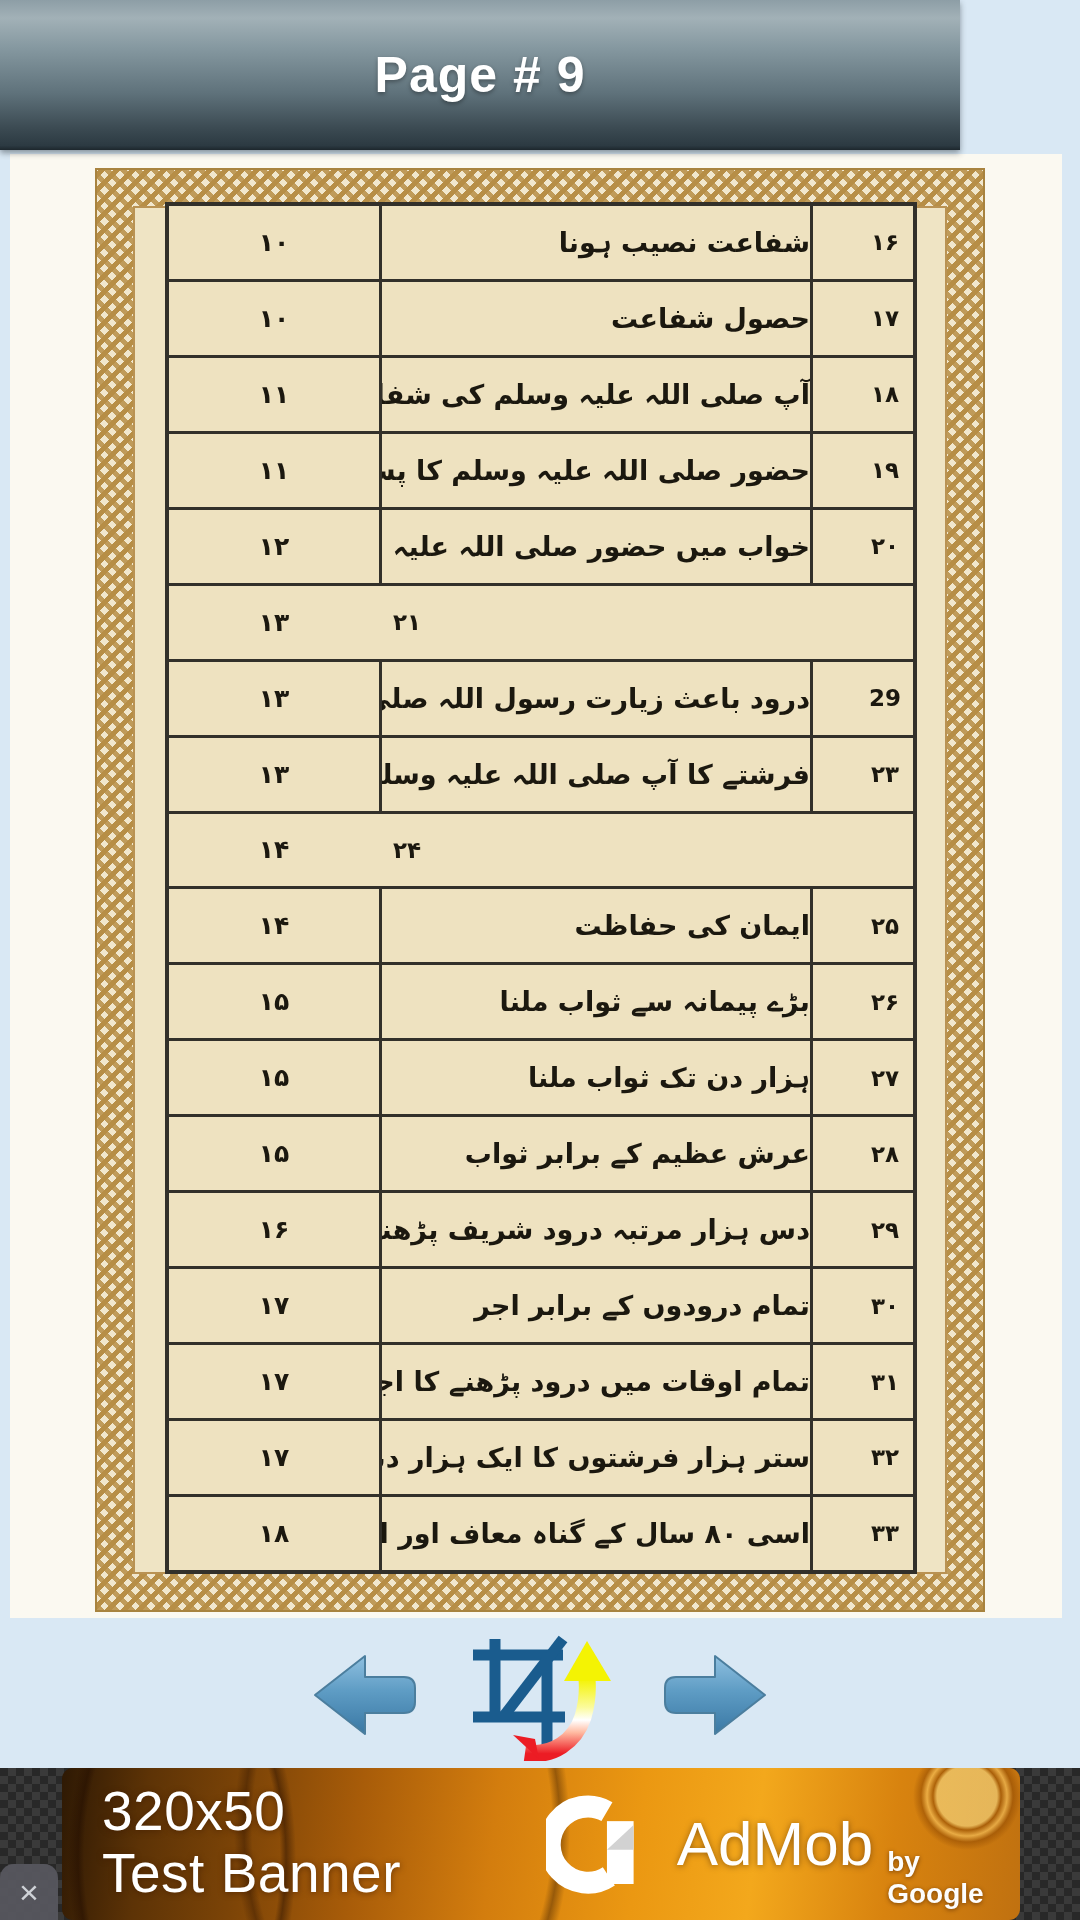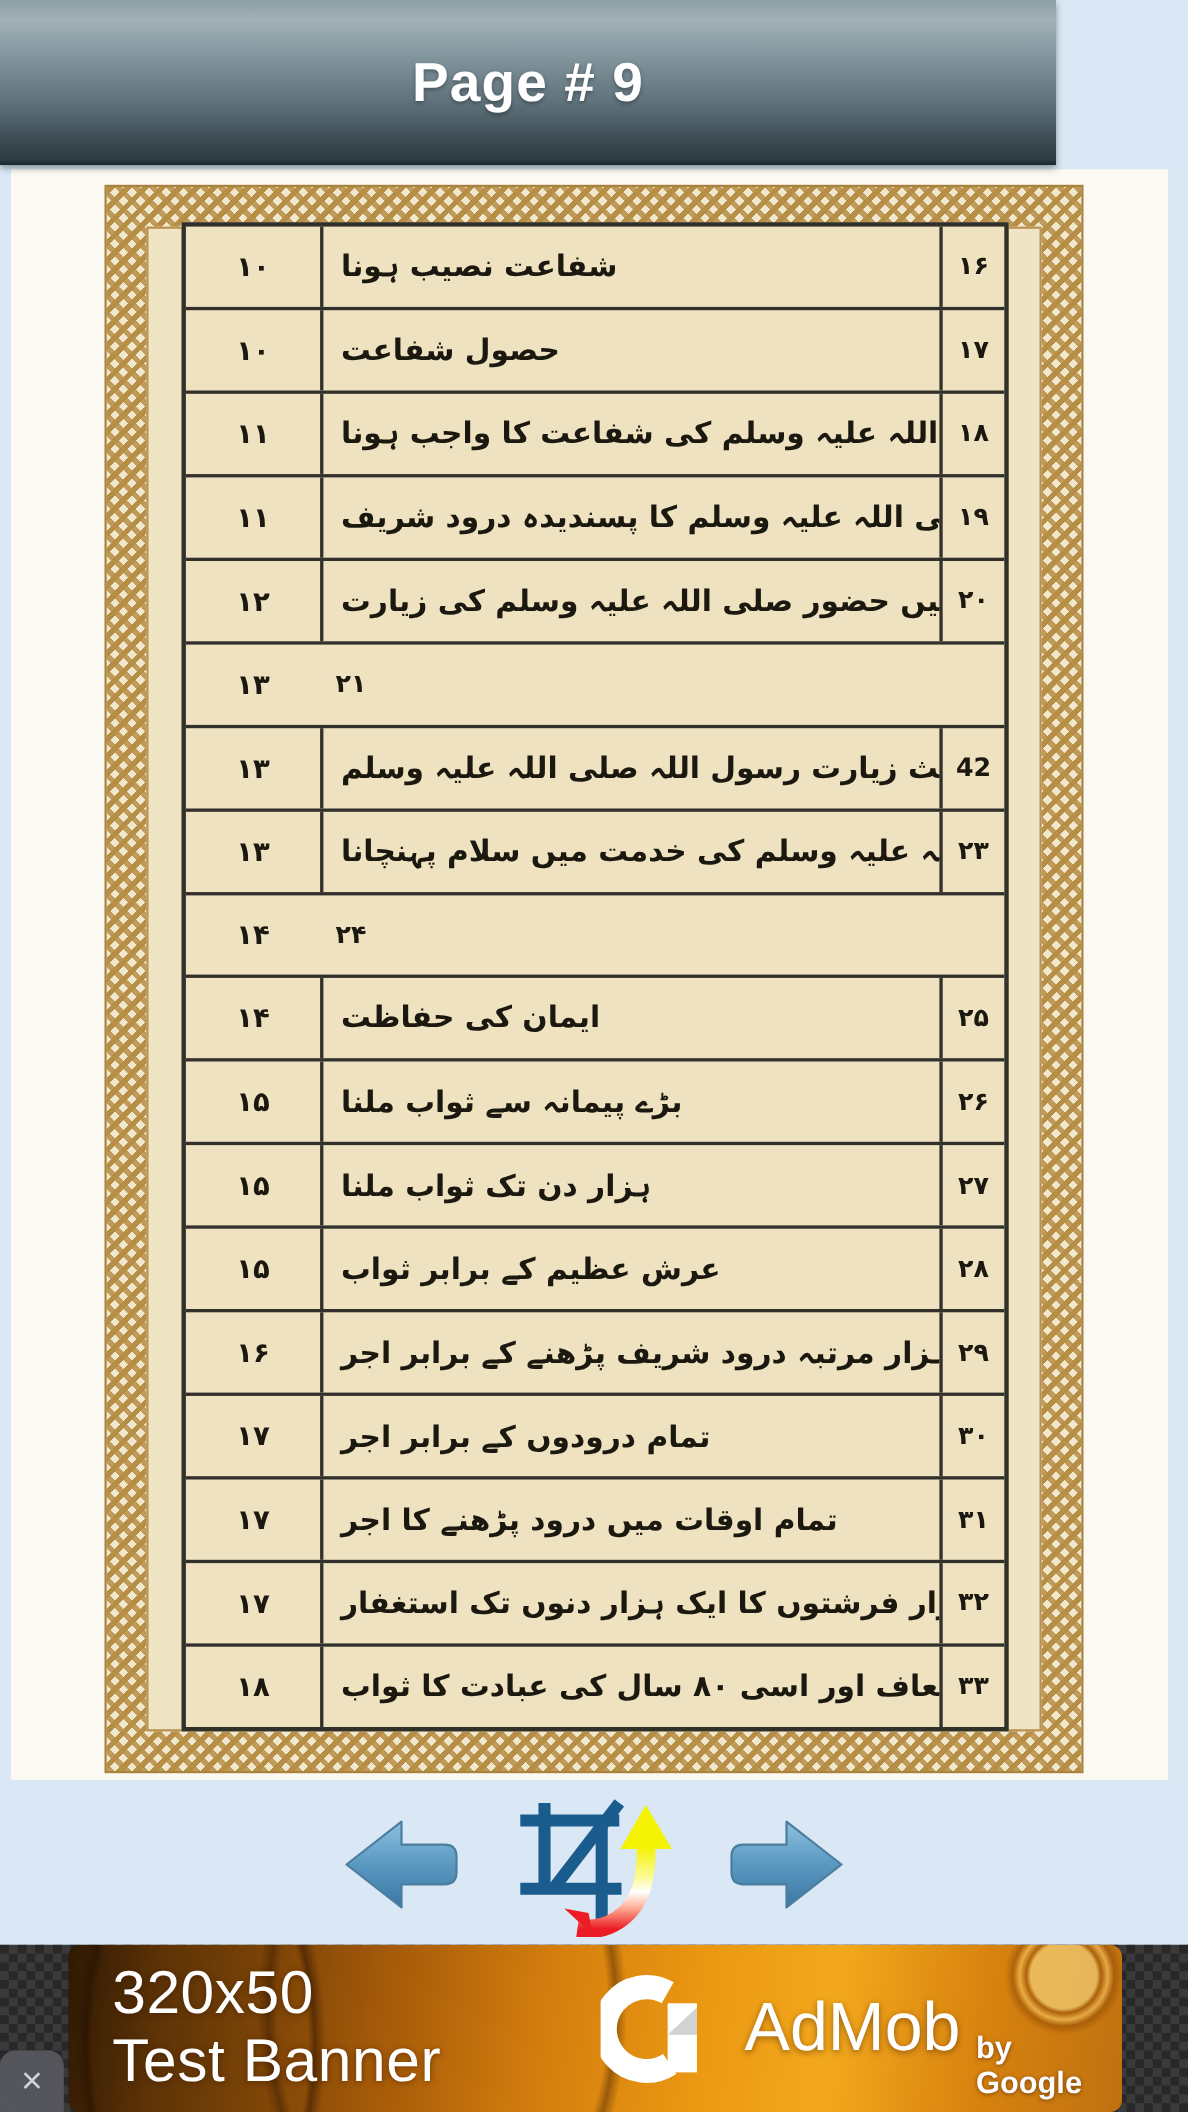--- a/index.html
+++ b/index.html
@@ -38,25 +38,25 @@
     width:100%;height:100%;box-sizing:border-box;
     background:#efe4c4;border:2px solid #b99253;
   }
   .toc-table{
     position:absolute;left:155px;top:48px;width:752px;height:1372px;
     box-sizing:border-box;border:4px solid #32302a;
     display:flex;flex-direction:column;background:#eee2c0;
   }
   .toc-row{flex:1;display:flex;min-height:0;}
   .toc-row + .toc-row{border-top:3px solid #32302a;}
-  .cell{box-sizing:border-box;display:flex;align-items:center;color:#1b180f;font-family:"DejaVu Sans",sans-serif;}
+  .cell{box-sizing:border-box;display:flex;align-items:center;color:#1b180f;font-family:"DejaVu Sans",sans-serif;margin-left:44px;}
   .c-page{width:122px;justify-content:center;font-size:25px;font-weight:bold;}
   .c-title{
     flex:1;border-left:3px solid #32302a;border-right:3px solid #32302a;
-    justify-content:flex-start;padding:0 16px;overflow:hidden;
+    justify-content:flex-end;padding:0 0;overflow:hidden;
   }
   .c-title span{font-size:27px;font-weight:bold;white-space:nowrap;letter-spacing:-.3px;}
   .c-serial{width:56px;justify-content:center;font-size:23px;font-weight:bold;}
   
   .nav{
     position:absolute;left:0;top:1472px;width:1080px;height:146px;
     display:flex;align-items:center;justify-content:center;gap:44px;
   }
   .nav-btn{background:none;border:none;padding:0;cursor:pointer;line-height:0;}
   .flip{transform:scaleX(-1);}
@@ -176,21 +176,21 @@
   </div>
 
   <div class="toc-row">
     <div class="cell c-page">
               <span dir="rtl">۱۳</span>
             </div>
     <div class="cell c-title">
               <span dir="rtl">درود باعث زیارت رسول اللہ صلی اللہ علیہ وسلم</span>
             </div>
     <div class="cell c-serial">
-              <span dir="rtl">42</span>
+              <span dir="rtl">29</span>
             </div>
   </div>
 
   <div class="toc-row">
     <div class="cell c-page">
               <span dir="rtl">۱۳</span>
             </div>
     <div class="cell c-title">
               <span dir="rtl">فرشتے کا آپ صلی اللہ علیہ وسلم کی خدمت میں سلام پہنچانا</span>
             </div>

